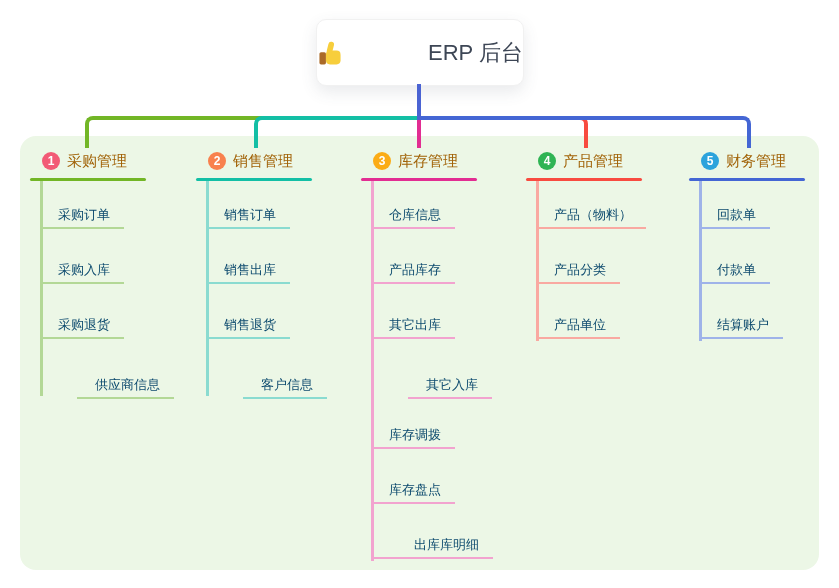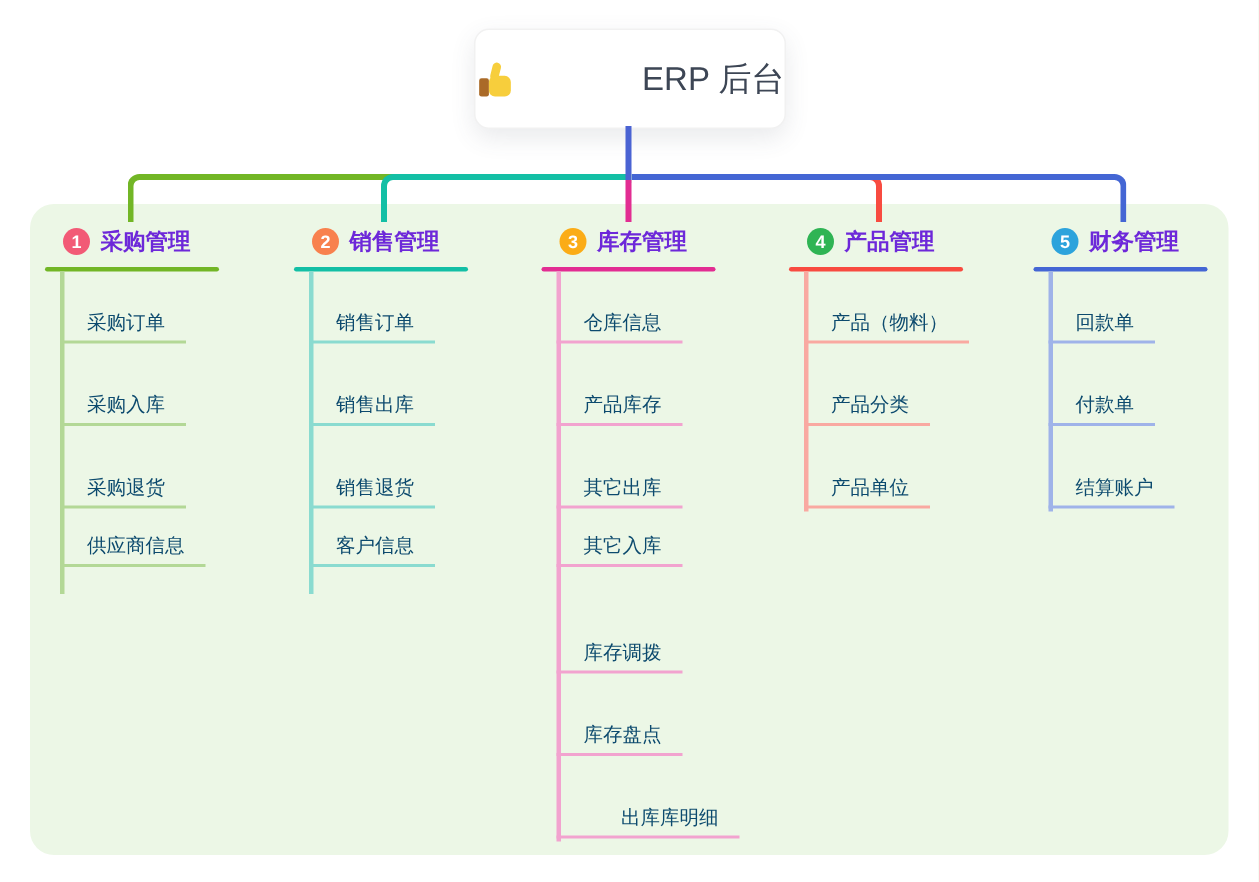--- a/index.html
+++ b/index.html
@@ -48,35 +48,35 @@
 
   .branch-title{
     position:relative;display:flex;align-items:center;height:26px;
     padding-left:12px;gap:7px;cursor:default;
   }
   .badge{
     width:18px;height:18px;border-radius:50%;background:var(--badge);
     color:#fff;font-size:12px;font-weight:bold;line-height:18px;
     text-align:center;flex:0 0 18px;
   }
-  .branch-label{font-size:15px;font-weight:bold;color:#6d28d9;white-space:nowrap;}
+  .branch-label{font-size:15px;font-weight:normal;color:#a16207;white-space:nowrap;}
   .branch-underline{position:absolute;left:0;top:30px;width:116px;height:3px;background:var(--line);border-radius:2px;}
 
   .kidline{position:absolute;left:10px;top:33px;width:3px;background:var(--light);}
   .col-0 .kidline,.col-1 .kidline{height:215px;}
   .col-2 .kidline{height:380px;}
   .col-3 .kidline,.col-4 .kidline{height:160px;}
 
   .kid{
     position:absolute;left:10px;height:24px;line-height:24px;
     padding:0 14px 0 18px;white-space:nowrap;
     font-size:13px;color:#0c4a6e;
     border-bottom:2px solid var(--light);cursor:default;
   }
-  .k0{top:55px;}.k1{top:110px;}.k2{top:165px;}.k3{top:204px;}
+  .k0{top:55px;}.k1{top:110px;}.k2{top:165px;}.k3{top:225px;margin-left:37px;}
   .k4{top:275px;}.k5{top:330px;}.k6{top:385px;padding-left:43px;}
 </style>
 </head>
 <body style="--conn: #4a63d3; --panel: #ecf7e6;">
 
 <div class="stage">
 
   <div class="panel"></div>
 
   <div class="conn conn-b0 elbow-left" style="--line: #72b626; --light: #b3d896; --badge: #f25a76;"></div>

